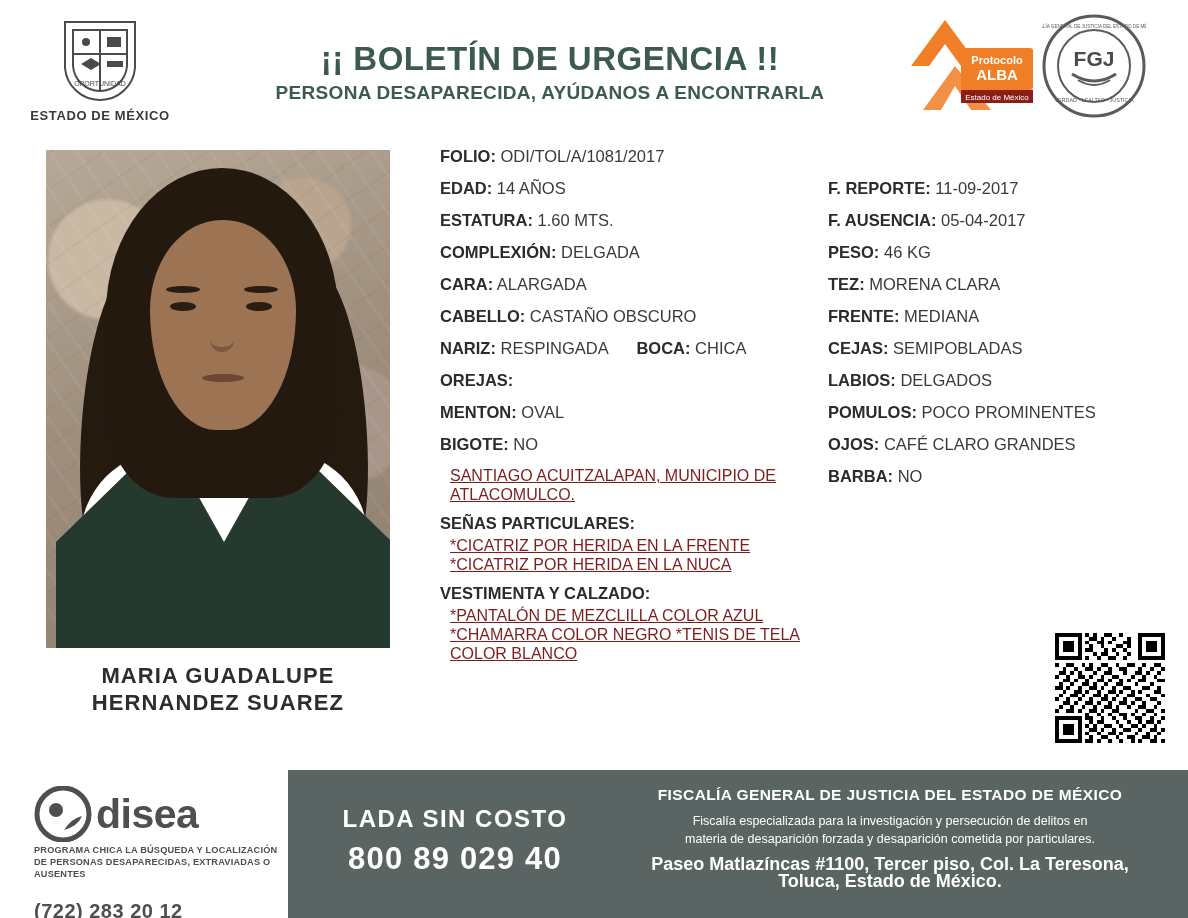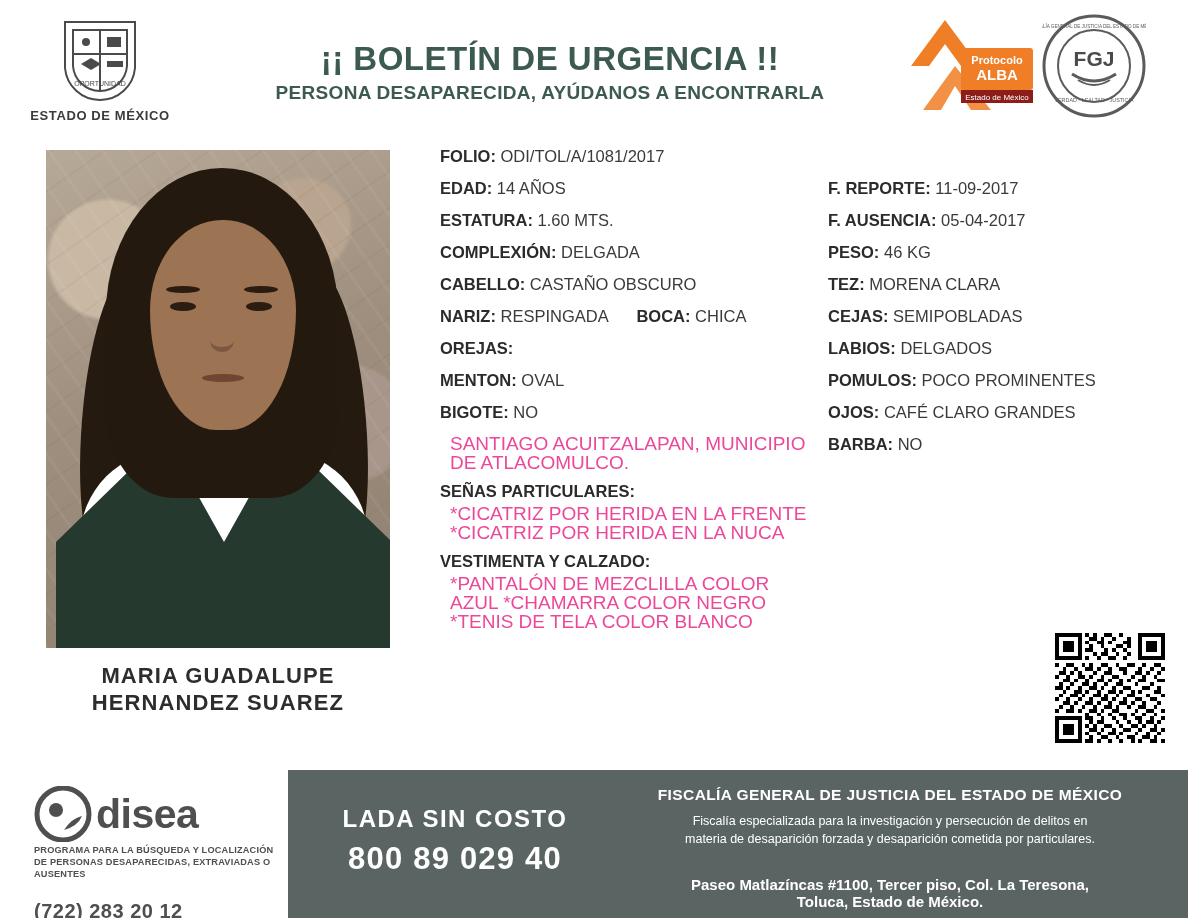--- a/index.html
+++ b/index.html
@@ -133,41 +133,41 @@
   .col-left { position:absolute; left:0; top:0; width: 380px; }
   .col-right { position:absolute; left: 388px; top: 32px; width: 342px; }
 
   .field { font-size: 16.5px; line-height: 32px; color:#3a3a3a; white-space: nowrap; }
   .field .k { font-weight: bold; color:#2b2b2b; }
   .field .v { color:#3a3a3a; }
   .field.two .k2 { font-weight: bold; color:#2b2b2b; margin-left: 24px; }
 
   .blockfield { margin-top: 6px; }
   .blockfield .k { font-size: 16.5px; font-weight:bold; color:#2b2b2b; display:block; line-height:26px; }
-  .blockfield .v { font-size: 19px; color:#ec4899; display:block; line-height:19px; padding-left: 10px; }
+  .blockfield .v { font-size: 16px; color:#7f1d1d; display:block; line-height:19px; padding-left: 10px; text-decoration: underline; }
 
   
   .qr { position:absolute; left: 1055px; top: 633px; width: 110px; height: 110px; }
 
   
   .footer-bar {
     position:absolute; left: 288px; top: 770px; width: 900px; height: 148px;
     background: #5a6563;
   }
   .lada {
     position:absolute; left: 310px; top: 805px; width: 290px; text-align:center; color:#fff;
   }
   .lada-label { font-size: 24px; font-weight: bold; letter-spacing: 1.5px; }
   .lada-number { font-size: 31px; font-weight: bold; letter-spacing: 1.2px; margin-top: 8px; }
   .fiscalia {
     position:absolute; left: 610px; top: 786px; width: 560px; text-align:center; color:#fff;
   }
   .fiscalia-title { font-size: 15.5px; font-weight:bold; letter-spacing: .4px; }
   .fiscalia-desc { font-size: 12.5px; line-height: 18px; margin-top: 8px; }
-  .fiscalia-addr { font-size: 15px; font-weight:bold; line-height: 17px; margin-top: 28px; }
+  .fiscalia-addr { font-size: 18px; font-weight:bold; line-height: 17px; margin-top: 8px; }
 
   .odisea { position:absolute; left: 34px; top: 786px; width: 250px; }
   .odisea-logo { display:flex; align-items:center; }
   .odisea-word { font-size: 41px; font-weight: bold; color:#4f4f4f; letter-spacing: -.5px; }
   .odisea-sub {
     font-size: 9.2px; font-weight: bold; color:#4f4f4f; line-height: 12px;
     margin-top: 2px; letter-spacing: .2px;
   }
   .odisea-phone {
     font-size: 20px; font-weight:bold; color:#4f4f4f; margin-top: 20px; letter-spacing:.5px;
@@ -264,20 +264,24 @@
     </div>
     <div class="field">
       <span class="k">ESTATURA:</span>
       <span class="v">1.60 MTS.</span>
     </div>
     <div class="field">
       <span class="k">COMPLEXIÓN:</span>
       <span class="v">DELGADA</span>
     </div>
     <div class="field">
+      <span class="k">CARA:</span>
+      <span class="v">ALARGADA</span>
+    </div>
+    <div class="field">
       <span class="k">CABELLO:</span>
       <span class="v">CASTAÑO OBSCURO</span>
     </div>
     <div class="field two">
       <span class="k">NARIZ:</span>
       <span class="v">RESPINGADA</span>
       <span class="k2">BOCA:</span>
       <span class="v">CHICA</span>
     </div>
     <div class="field">
@@ -315,20 +319,24 @@
       <span class="k">F. AUSENCIA:</span>
       <span class="v">05-04-2017</span>
     </div>
     <div class="field">
       <span class="k">PESO:</span>
       <span class="v">46 KG</span>
     </div>
     <div class="field">
       <span class="k">TEZ:</span>
       <span class="v">MORENA CLARA</span>
+    </div>
+    <div class="field">
+      <span class="k">FRENTE:</span>
+      <span class="v">MEDIANA</span>
     </div>
     <div class="field">
       <span class="k">CEJAS:</span>
       <span class="v">SEMIPOBLADAS</span>
     </div>
     <div class="field">
       <span class="k">LABIOS:</span>
       <span class="v">DELGADOS</span>
     </div>
     <div class="field">
@@ -574,21 +582,21 @@
 <div class="odisea">
   <div class="odisea-logo">
     <svg width="62" height="56" viewBox="0 0 62 56">
       <circle cx="29" cy="28" r="26" fill="none" stroke="#4f4f4f" stroke-width="5"></circle>
       <circle cx="22" cy="24" r="7" fill="#4f4f4f"></circle>
       <path d="M30 44 q8 -12 18 -14 q-4 10 -18 14 z" fill="#4f4f4f"></path>
     </svg>
     <span class="odisea-word">disea</span>
   </div>
   <div class="odisea-sub">
-    <div>PROGRAMA PARA LA BÚSQUEDA Y LOCALIZACIÓN</div>
+    <div>PROGRAMA CHICA LA BÚSQUEDA Y LOCALIZACIÓN</div>
     <div>DE PERSONAS DESAPARECIDAS, EXTRAVIADAS  O</div>
     <div>AUSENTES</div>
   </div>
   <div class="odisea-phone">(722) 283 20 12</div>
 </div>
 
 <div class="lada">
   <div class="lada-label">LADA SIN COSTO</div>
   <div class="lada-number">800 89 029 40</div>
 </div>

